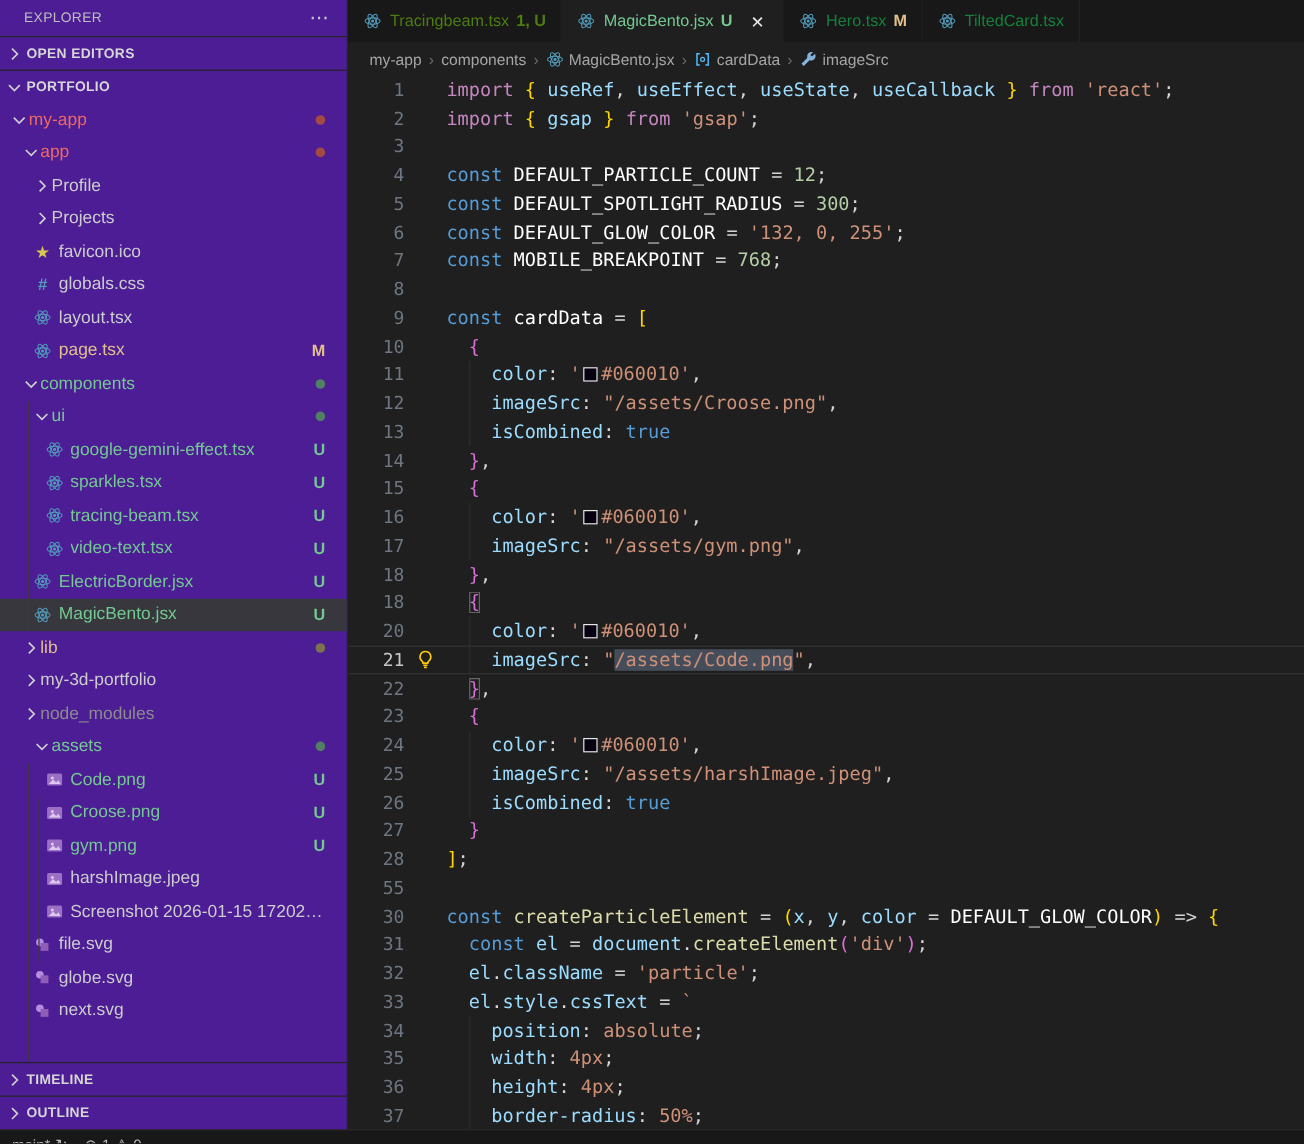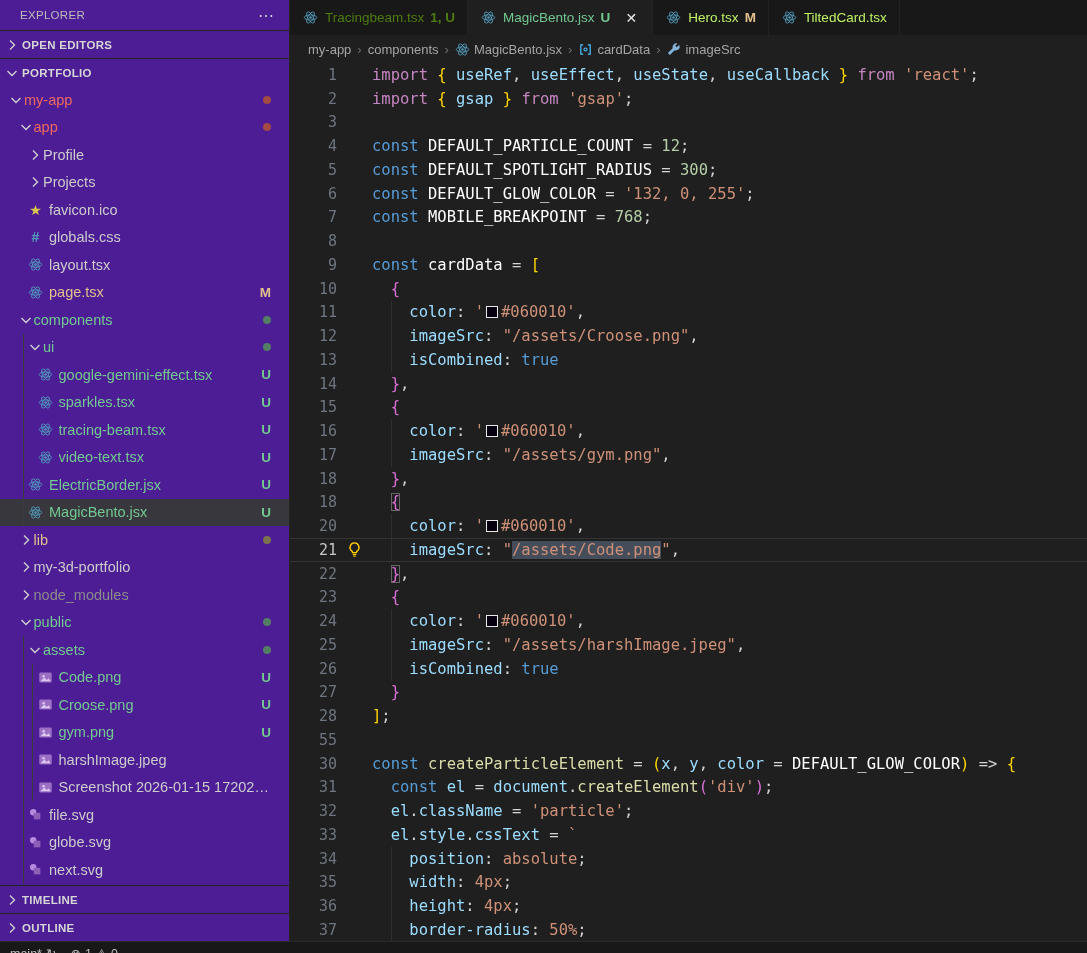--- a/index.html
+++ b/index.html
@@ -36,21 +36,21 @@
   .reactI { color:#519aba; }
 
   
   #editor-col { flex:1; display:flex; flex-direction:column; min-width:0; background:#1f1f1f; }
   #tabbar { height:35px; display:flex; background:#181818; flex:0 0 35px; }
   .tab { height:35px; display:flex; align-items:center; gap:6px; padding:0 12px; background:#181818; border-right:1px solid #222222; font-size:13.5px; cursor:pointer; white-space:nowrap; }
   .tab.active { background:#1f1f1f; }
   .tab .ficon { margin-right:0; }
   .tab .tclose { margin-left:6px; color:#e8e8e8; font-size:14px; width:18px; text-align:center; border-radius:4px; }
   .tbadge { font-weight:bold; }
-  .tcError { color:#4d7c0f; } .tcUntracked { color:#73C991; } .tcDefault { color:#bef264;text-align:center; } .tcModified { color:#E2C08D; }
+  .tcError { color:#4d7c0f; } .tcUntracked { color:#73C991; } .tcDefault { color:#15803d;text-align:center; } .tcModified { color:#E2C08D; }
 
   #breadcrumb { height:28px; flex:0 0 28px; display:flex; align-items:center; padding-left:18px; font-size:13px; color:#a5a5a5; background:#1f1f1f; gap:4px; }
   #breadcrumb .bsep { color:#6d6d6d; font-size:13px; padding:0 2px; }
   #breadcrumb .bitem { display:flex; align-items:center; gap:4px; cursor:pointer; }
   #breadcrumb .bicon svg { width:15px; height:15px; display:block; }
 
   
   #code { flex:1; overflow:hidden; position:relative; font-family:"DejaVu Sans Mono", monospace; font-size:15.5px; }
   .cl { height:23.75px; display:flex; align-items:center; white-space:pre; position:relative; }
   .cl .ln { width:56px; flex:0 0 56px; text-align:right; padding-right:9px; color:#6e7681; font-size:15px; }
@@ -334,32 +334,20 @@
           </div>
           <div class="row">
             <span style="flex: 0 0 17.5px;"></span>
             <span class="chev">
               <svg>
                 <use href="#i-chev"></use>
               </svg>
             </span>
             <span class="label cDim">node_modules</span>
             <span class="right"></span>
-          </div>
-          <div class="row">
-            <span style="flex: 0 0 17.5px;"></span>
-            <span class="chev exp">
-              <svg>
-                <use href="#i-chev"></use>
-              </svg>
-            </span>
-            <span class="label cGreen">public</span>
-            <span class="right">
-              <span class="dot dGreen"></span>
-            </span>
           </div>
           <div class="row">
             <span style="flex: 0 0 27px;"></span>
             <span class="chev exp">
               <svg>
                 <use href="#i-chev"></use>
               </svg>
             </span>
             <span class="label cGreen">assets</span>
             <span class="right">

